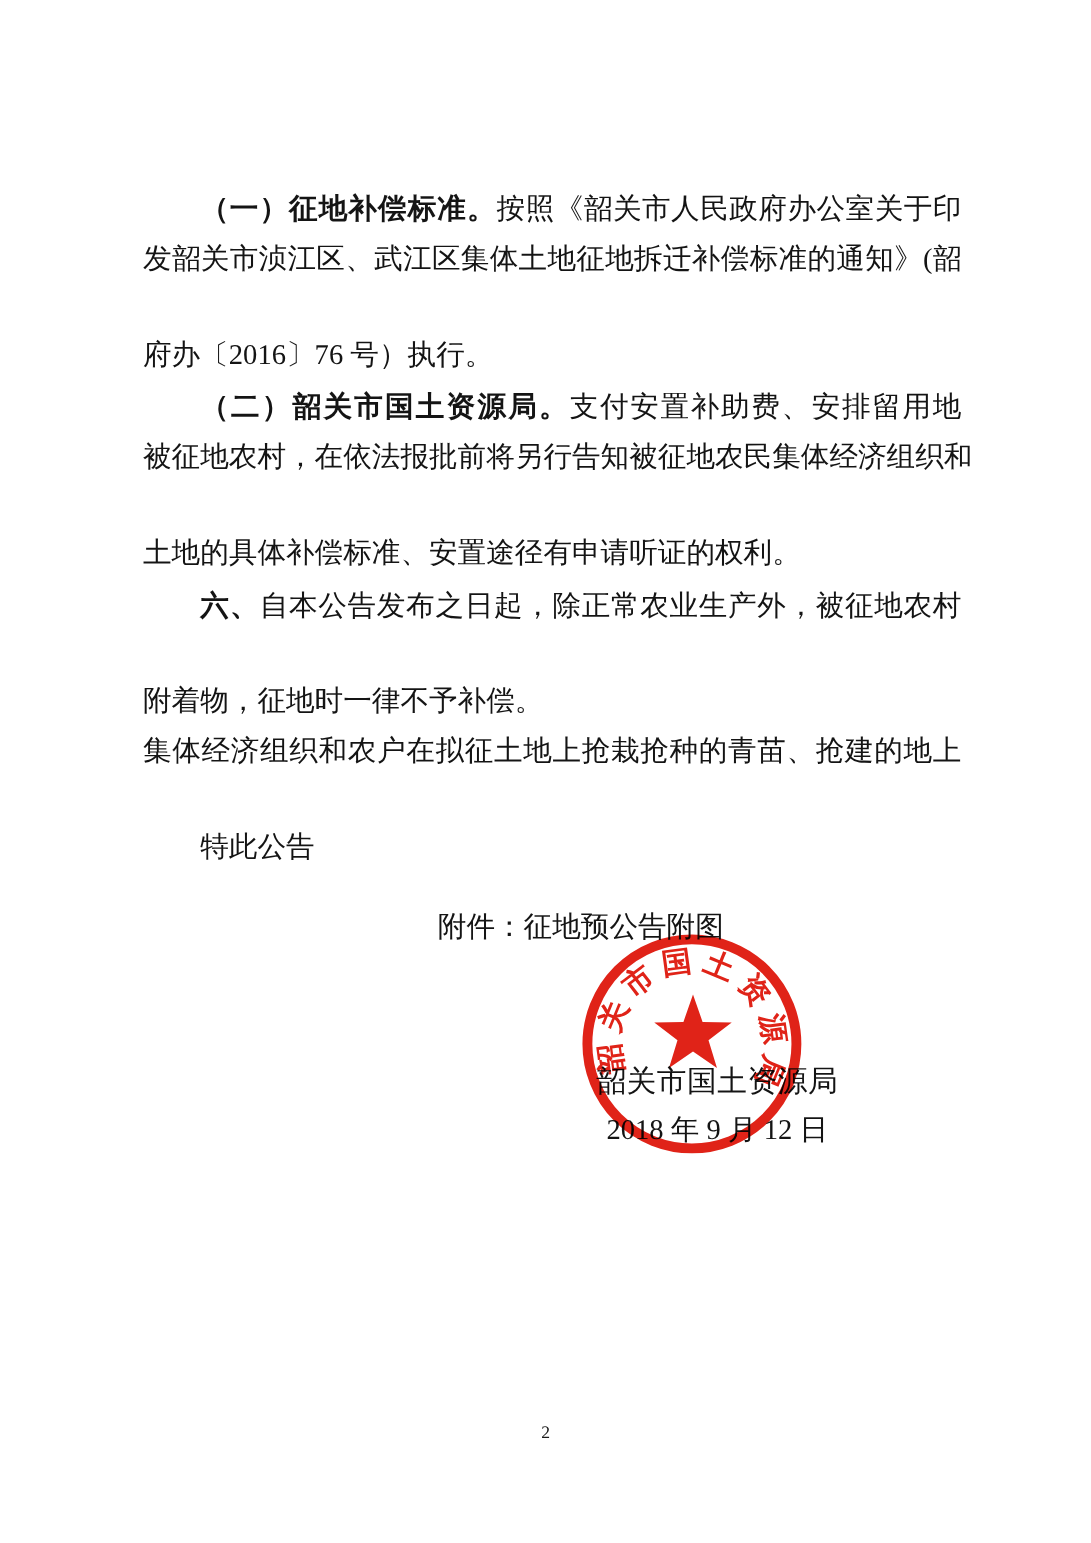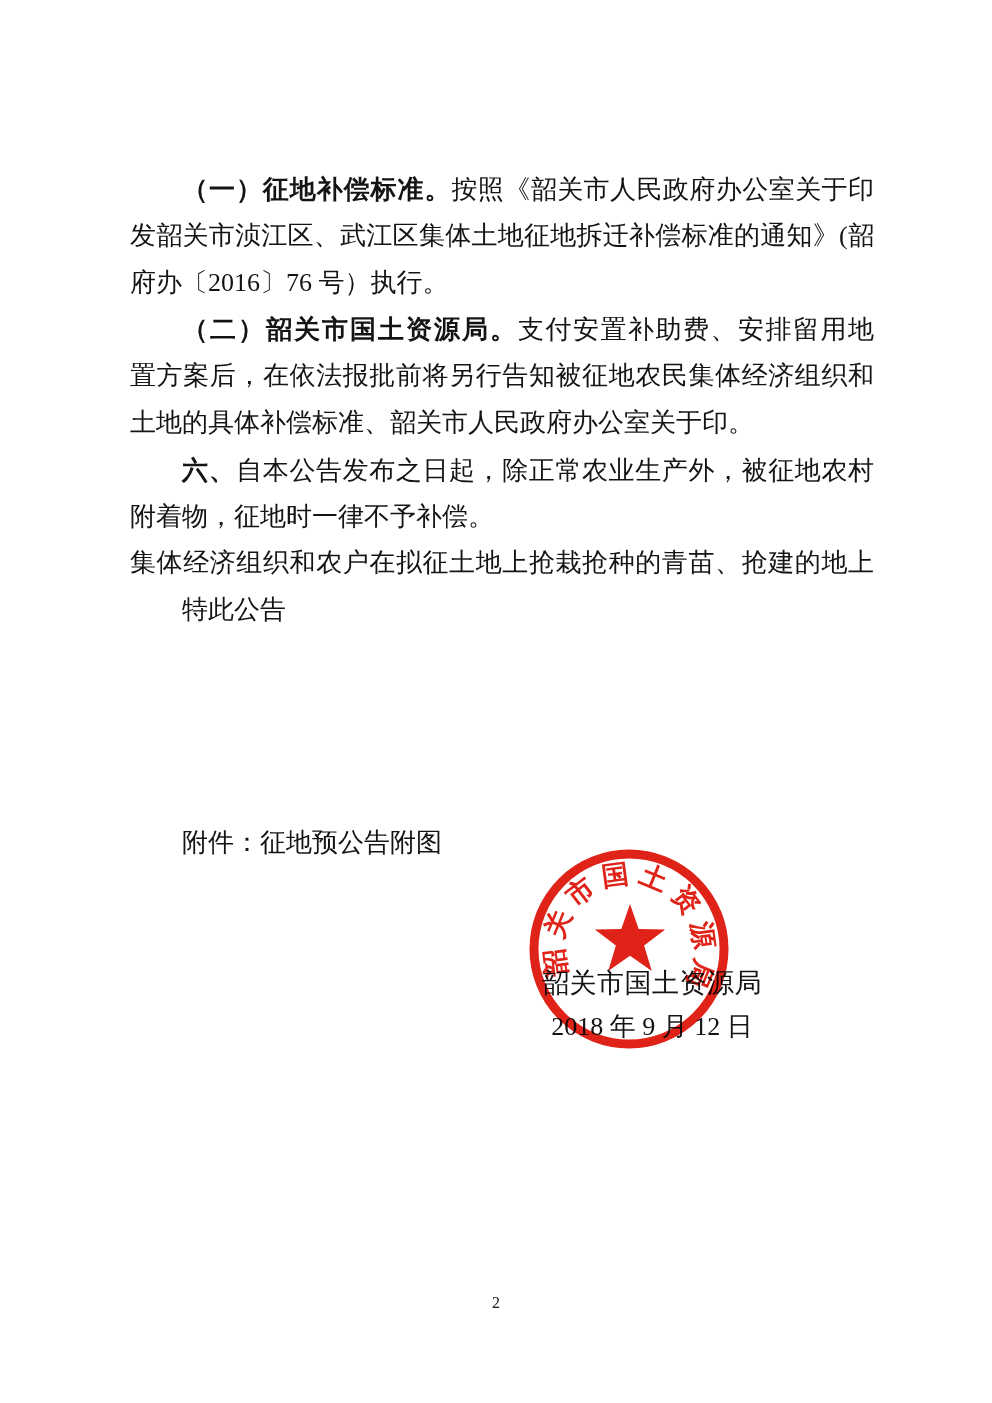--- a/index.html
+++ b/index.html
@@ -14,31 +14,32 @@
   }
   .content{
     position:absolute;left:130px;top:166px;width:744px;
     font-size:26px;
   }
   .line{
     height:46.8px;line-height:46.8px;
     text-align:justify;text-align-last:justify;
     white-space:nowrap;
   }
-  .line.last{text-align-last:left;}
+  .line.last{text-align-last:left;margin-top:40px;}
   .line.first{text-indent:2em;}
   .lead{
     font-family:"Liberation Sans","DejaVu Sans",sans-serif;
     font-weight:700;
     letter-spacing:0.5px;
   }
   .attach{
     position:absolute;left:130px;top:820px;width:744px;
     font-size:26px;height:46.8px;line-height:46.8px;
     text-indent:2em;
+    text-align:center;
   }
   .sig{
     position:absolute;left:507px;top:966px;width:290px;
     font-size:27px;line-height:34px;text-align:center;
     letter-spacing:0.5px;
   }
   .docdate{
     position:absolute;left:507px;top:1010px;width:290px;
     font-size:26px;line-height:34px;text-align:center;
   }
@@ -59,22 +60,22 @@
 </head>
 <body>
 
 <div class="page">
 
   <div class="content" id="paragraphs">
       <div class="line first"><b class="lead">（一）征地补偿标准。</b>按照《韶关市人民政府办公室关于印</div>
       <div class="line">发韶关市浈江区、武江区集体土地征地拆迁补偿标准的通知》(韶</div>
       <div class="line last">府办〔2016〕76 号）执行。</div>
       <div class="line first"><b class="lead">（二）韶关市国土资源局。</b>支付安置补助费、安排留用地</div>
-      <div class="line">置方案后，在依法报批前将另行告知被征地农民集体经济组织和</div>
-      <div class="line last">土地的具体补偿标准、韶关市人民政府办公室关于印。</div>
+      <div class="line">被征地农村，在依法报批前将另行告知被征地农民集体经济组织和</div>
+      <div class="line last">土地的具体补偿标准、安置途径有申请听证的权利。</div>
       <div class="line first"><b class="lead">六、</b>自本公告发布之日起，除正常农业生产外，被征地农村</div>
       <div class="line last">附着物，征地时一律不予补偿。</div>
       <div class="line">集体经济组织和农户在拟征土地上抢栽抢种的青苗、抢建的地上</div>
       <div class="line first last">特此公告</div>
     </div>
 
   <div class="attach">附件：征地预公告附图</div>
 
   <div class="sig">韶关市国土资源局</div>
 

